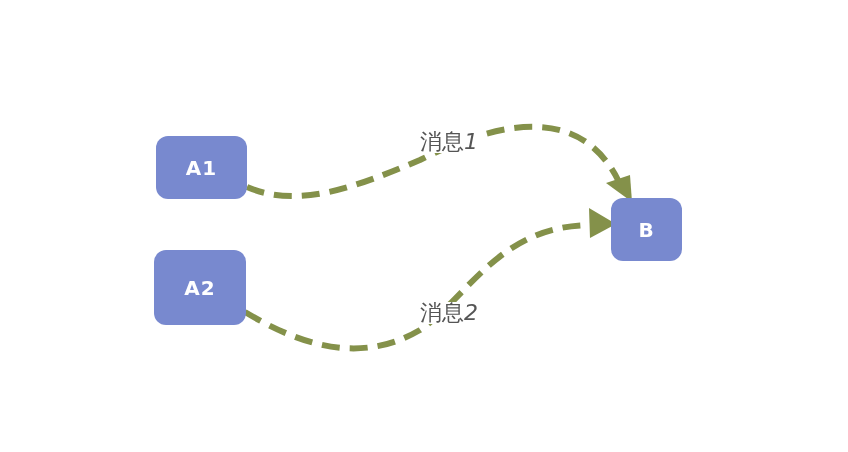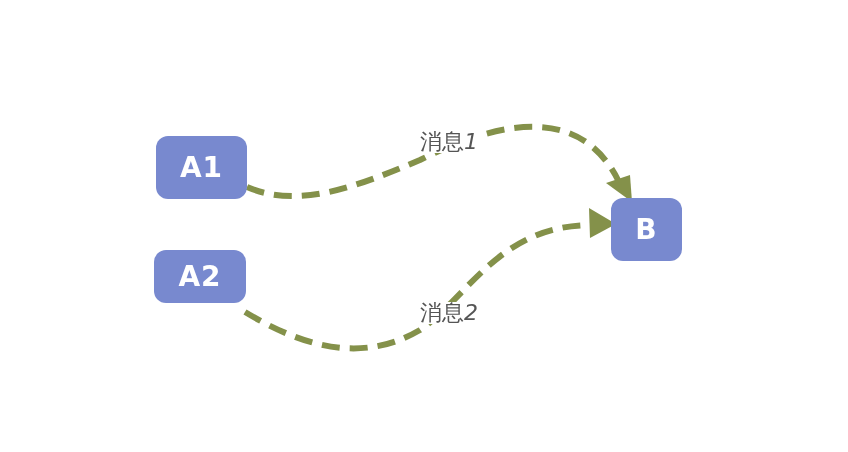--- a/index.html
+++ b/index.html
@@ -24,21 +24,21 @@
     }
     .node {
       position: absolute;
       background: #7889cf;
       border-radius: 12px;
       display: flex;
       align-items: center;
       justify-content: center;
       color: #ffffff;
       font-weight: bold;
-      font-size: 28px;
+      font-size: 20px;
       letter-spacing: 1px;
       box-sizing: border-box;
       cursor: pointer;
     }
     .edge-label {
       position: absolute;
       background: #ffffff;
       color: #555555;
       font-size: 22px;
       padding: 0 3px;
@@ -74,21 +74,21 @@
     <span>消息</span><span class="num">1</span>
   </div>
   <div class="edge-label" style="left:417px; top:302px;">
     <span>消息</span><span class="num">2</span>
   </div>
 
   <div class="node" style="left:156px; top:136px; width:91px; height:63px;">
     <span>A1</span>
   </div>
 
-  <div class="node" style="left:154px; top:250px; width:92px; height:53px;">
+  <div class="node" style="left:154px; top:250px; width:92px; height:75px;">
     <span>A2</span>
   </div>
 
   <div class="node" style="left:611px; top:198px; width:71px; height:63px;">
     <span>B</span>
   </div>
 
 </div>
 
 </body></html>

